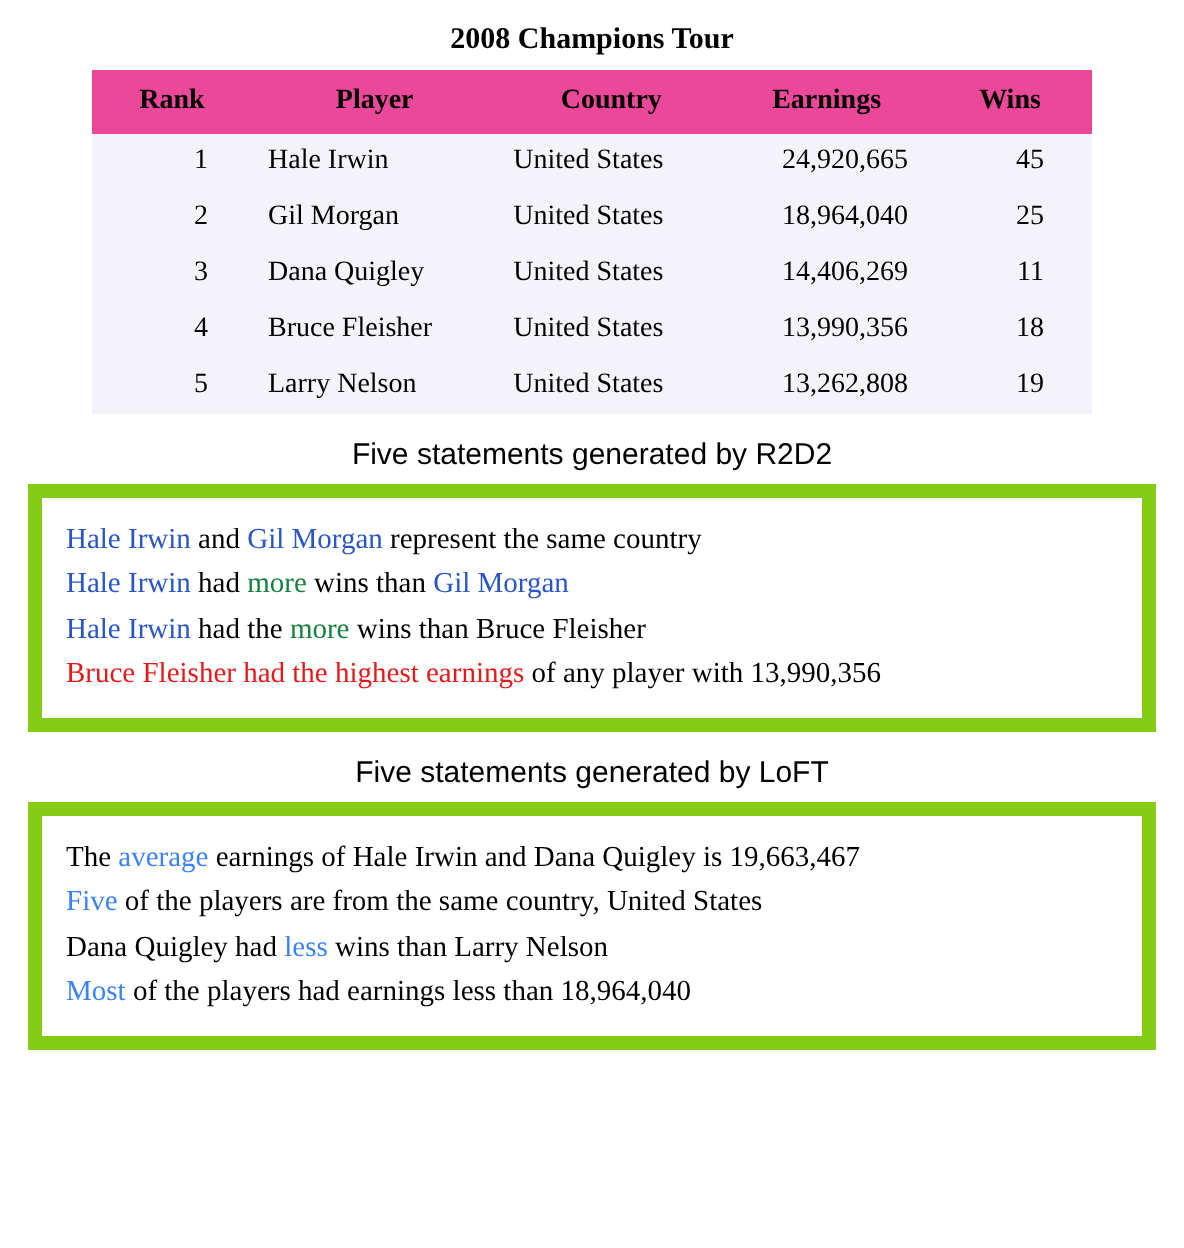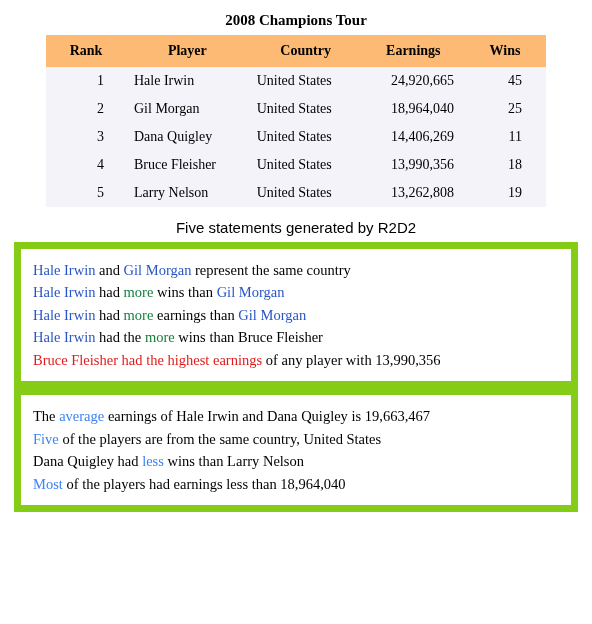--- a/index.html
+++ b/index.html
@@ -15,21 +15,21 @@
     font-weight: bold;
     font-size: 15px;
     margin: 4px 0 6px 0;
   }
   table {
     border-collapse: collapse;
     margin: 0 auto 10px auto;
     width: 500px;
   }
   thead tr {
-    background: #fdba74;
+    background: #ec4899;
   }
   tbody tr {
     background: #f4f3fa;
   }
   th {
     font-weight: bold;
     padding: 8px 10px;
     text-align: center;
     font-size: 14px;
   }
@@ -112,23 +112,23 @@
         <td class="wins">19</td>
       </tr>
     </tbody>
 </table>
 
 <div>
     <div class="section-caption">Five statements generated by R2D2</div>
     <div class="stmt-box">
       <div><span class="c-blue">Hale Irwin</span><span> and </span><span class="c-blue">Gil Morgan</span><span> represent the same country</span></div>
       <div><span class="c-blue">Hale Irwin</span><span> had </span><span class="c-green">more</span><span> wins than </span><span class="c-blue">Gil Morgan</span></div>
-      <div><span class="c-blue">Hale Irwin</span><span> had </span><span class="c-green">more</span><span> earnings than </span><span class="c-blue">Gil Morgan</span></div>
       <div><span class="c-blue">Hale Irwin</span><span> had the </span><span class="c-green">more</span><span> wins than Bruce Fleisher</span></div>
       <div><span class="c-red">Bruce Fleisher had the highest earnings</span><span> of any player with 13,990,356</span></div>
     </div>
+    <div class="section-caption">Five statements generated by LoFT</div>
     <div class="stmt-box">
       <div><span>The </span><span class="c-purple">average</span><span> earnings of Hale Irwin and Dana Quigley is 19,663,467</span></div>
       <div><span class="c-purple">Five</span><span> of the players are from the same country, United States</span></div>
       <div><span>Dana Quigley had </span><span class="c-purple">less</span><span> wins than Larry Nelson</span></div>
       <div><span class="c-purple">Most</span><span> of the players had earnings less than 18,964,040</span></div>
     </div>
   </div>
 
 </body></html>

